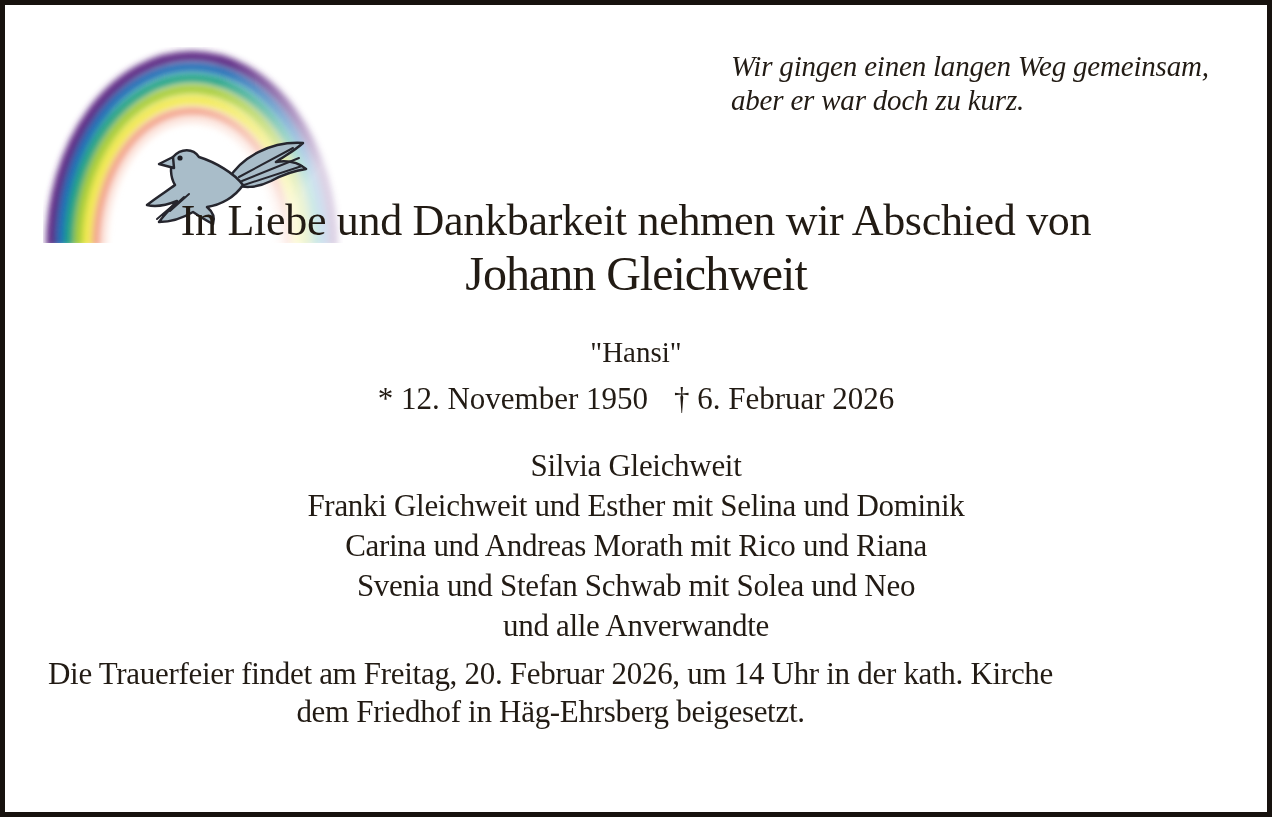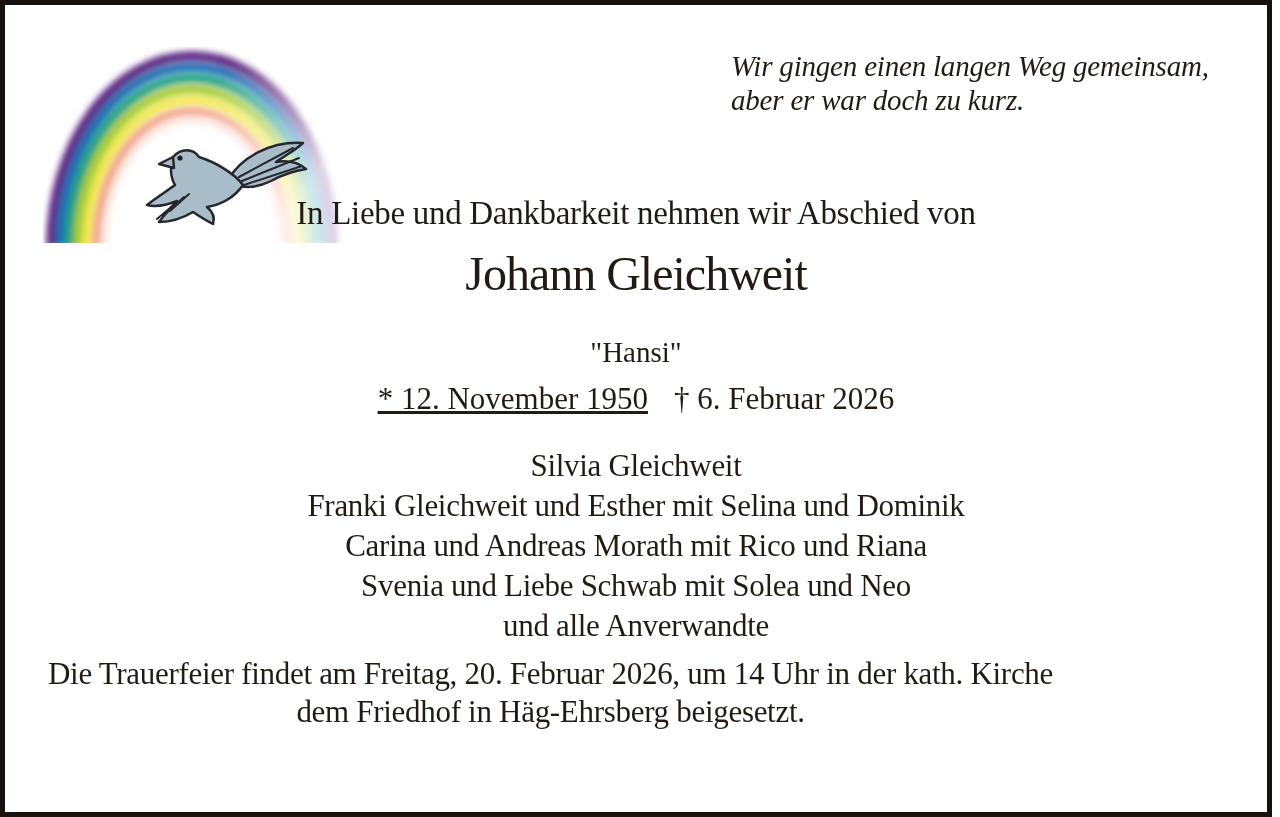--- a/index.html
+++ b/index.html
@@ -32,38 +32,38 @@
     white-space: nowrap;
   }
   .center-col {
     position: absolute;
     left: 0;
     right: 0;
     text-align: center;
   }
   .intro {
     top: 190px;
-    font-size: 33px;
+    font-size: 44px;
     letter-spacing: -0.3px;
   }
   .name {
     top: 243px;
     font-size: 48px;
     line-height: 1.1;
     letter-spacing: -1px;
   }
   .nickname {
     top: 331px;
     font-size: 29px;
   }
   .dates {
     top: 376px;
     font-size: 31px;
   }
-  .dates .birth { margin-right: 26px; text-decoration: underline; }
+  .dates .birth { margin-right: 26px; }
   .mourners {
     top: 441px;
     font-size: 31px;
     line-height: 40px;
     letter-spacing: -0.3px;
   }
   .funeral {
     position: absolute;
     left: 43px;
     top: 650px;
@@ -129,21 +129,21 @@
   <div class="center-col nickname">"Hansi"</div>
 
   <div class="center-col dates">
     <span class="birth">* 12. November 1950</span><span>† 6. Februar 2026</span>
   </div>
 
   <div class="center-col mourners">
     <span class="line">Silvia Gleichweit</span>
     <span class="line">Franki Gleichweit und Esther mit Selina und Dominik</span>
     <span class="line">Carina und Andreas Morath mit Rico und Riana</span>
-    <span class="line">Svenia und Liebe Schwab mit Solea und Neo</span>
+    <span class="line">Svenia und Stefan Schwab mit Solea und Neo</span>
     <span class="line">und alle Anverwandte</span>
   </div>
 
   <div class="funeral">
     <span class="line">Die Trauerfeier findet am Freitag, 20. Februar 2026, um 14 Uhr in der kath. Kirche</span>
     <span class="line">dem Friedhof in Häg-Ehrsberg beigesetzt.</span>
   </div>
 
 </div>
 

